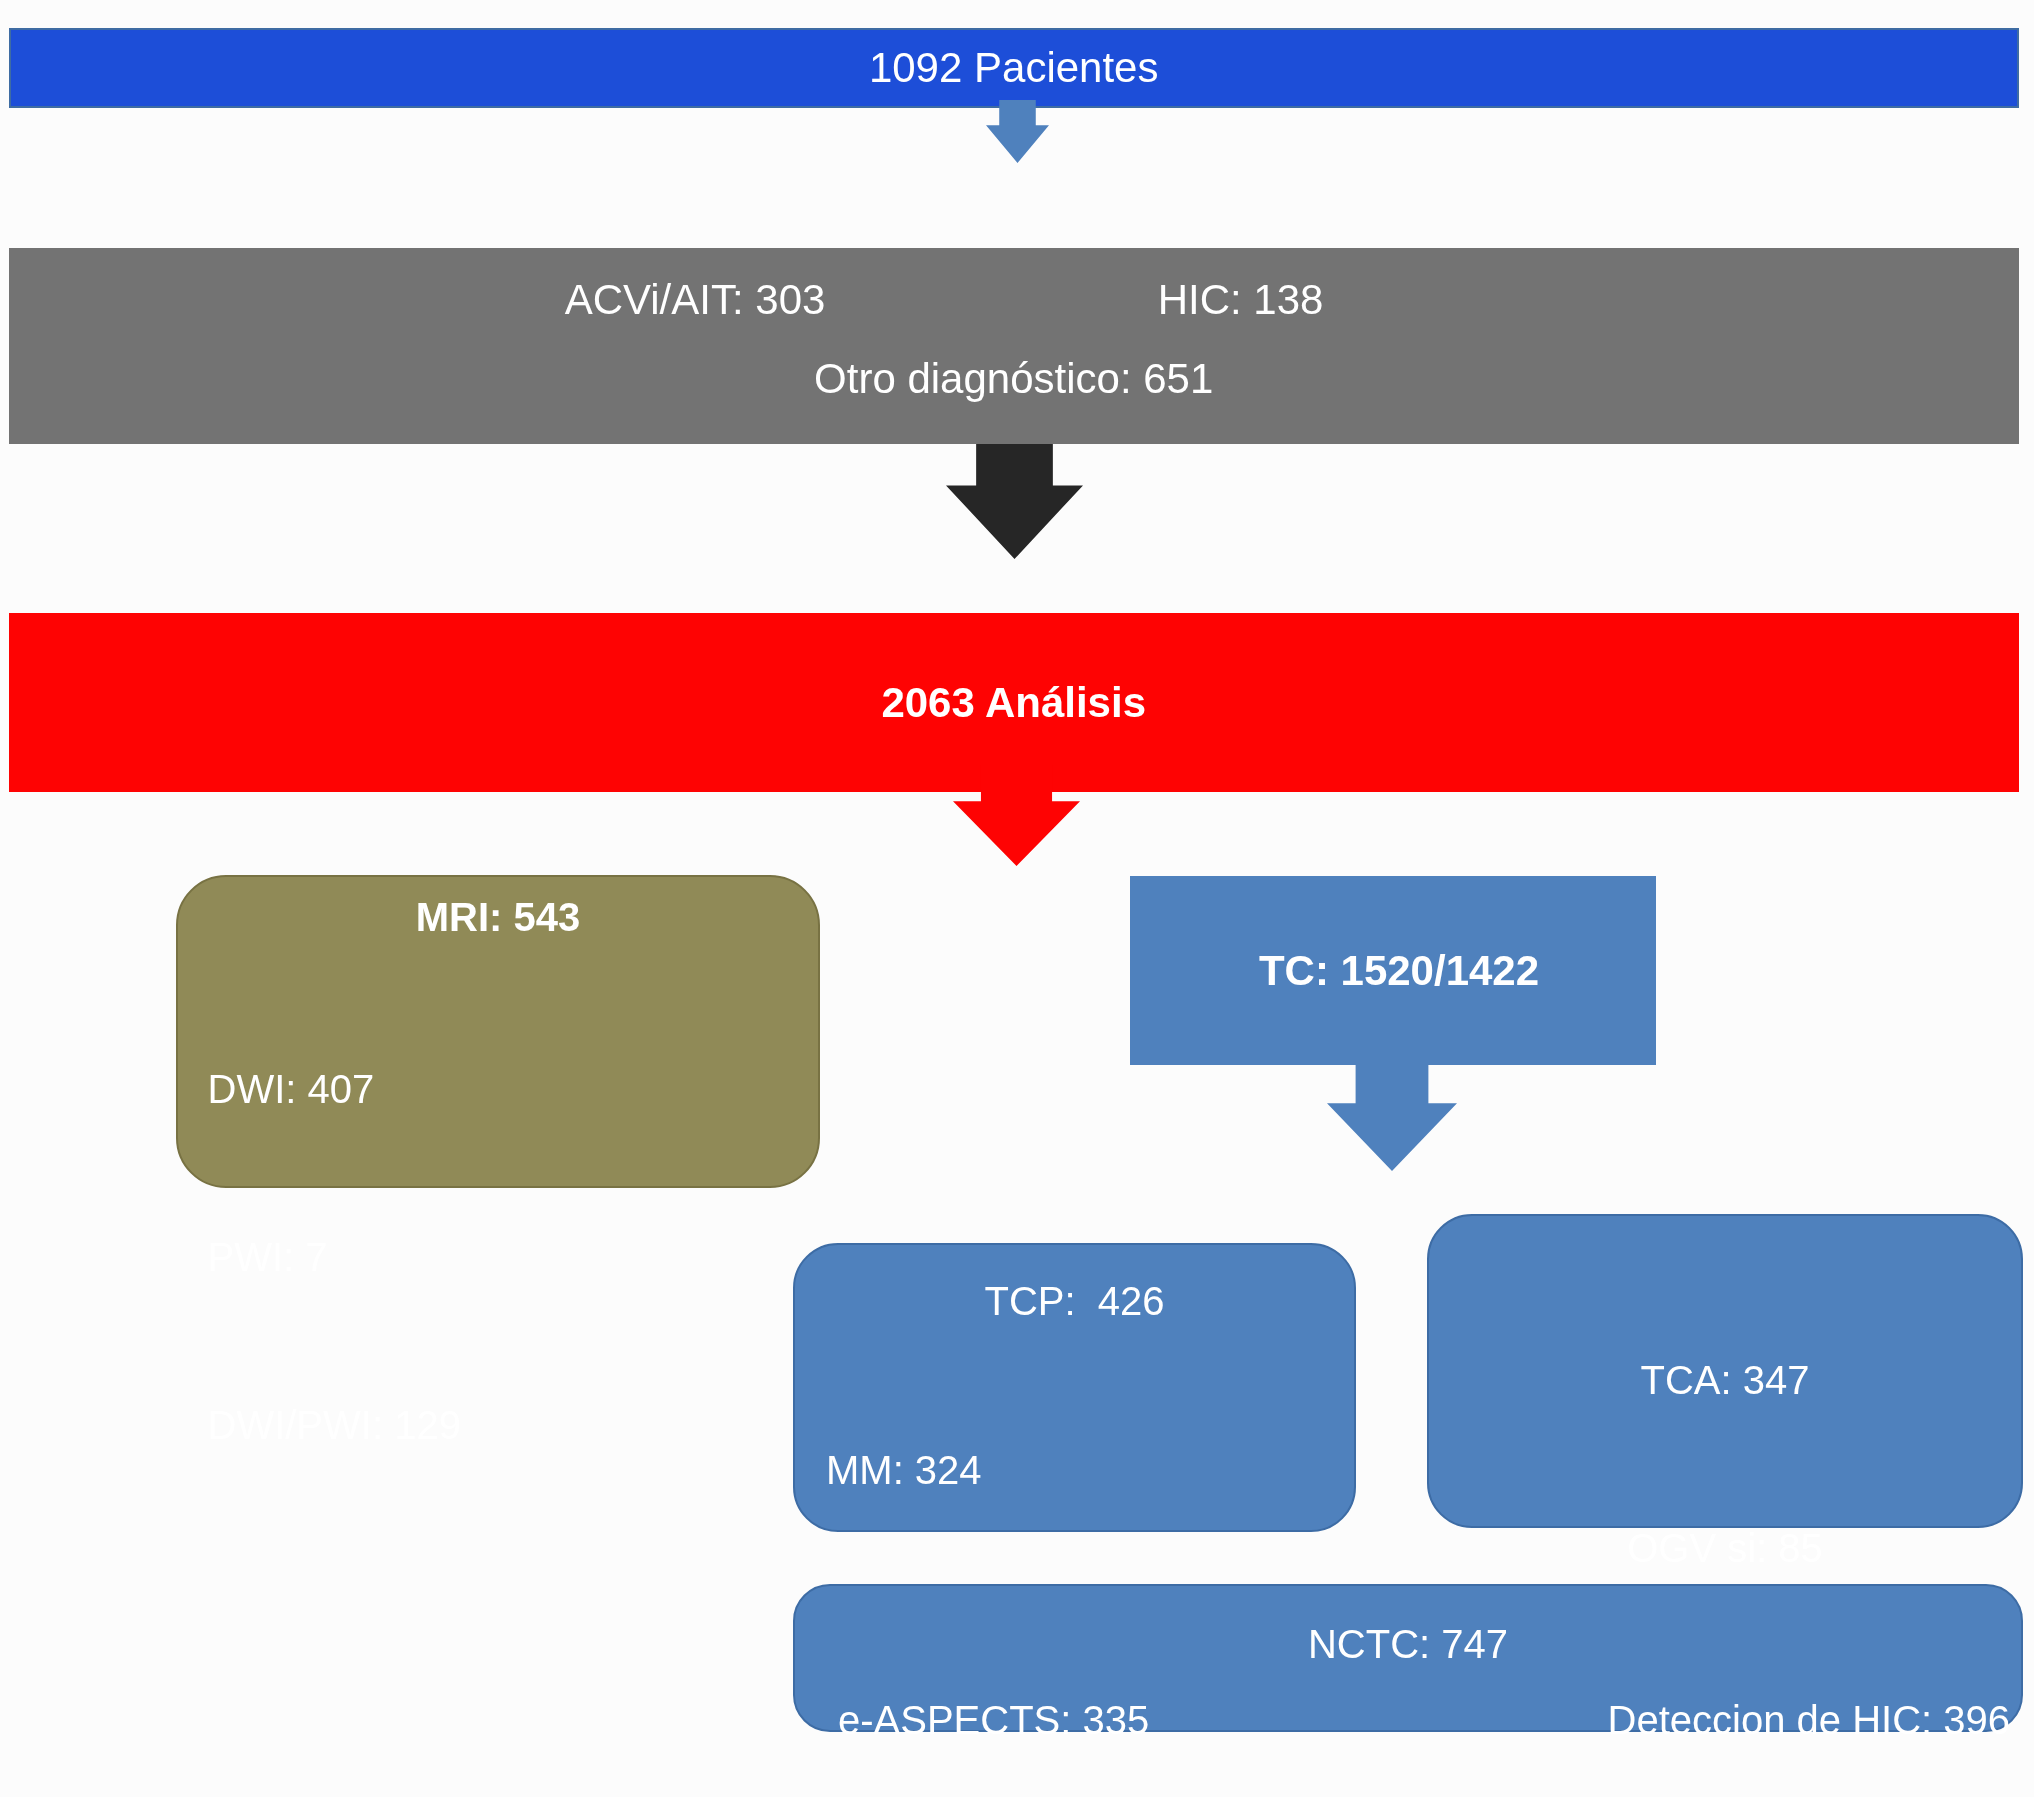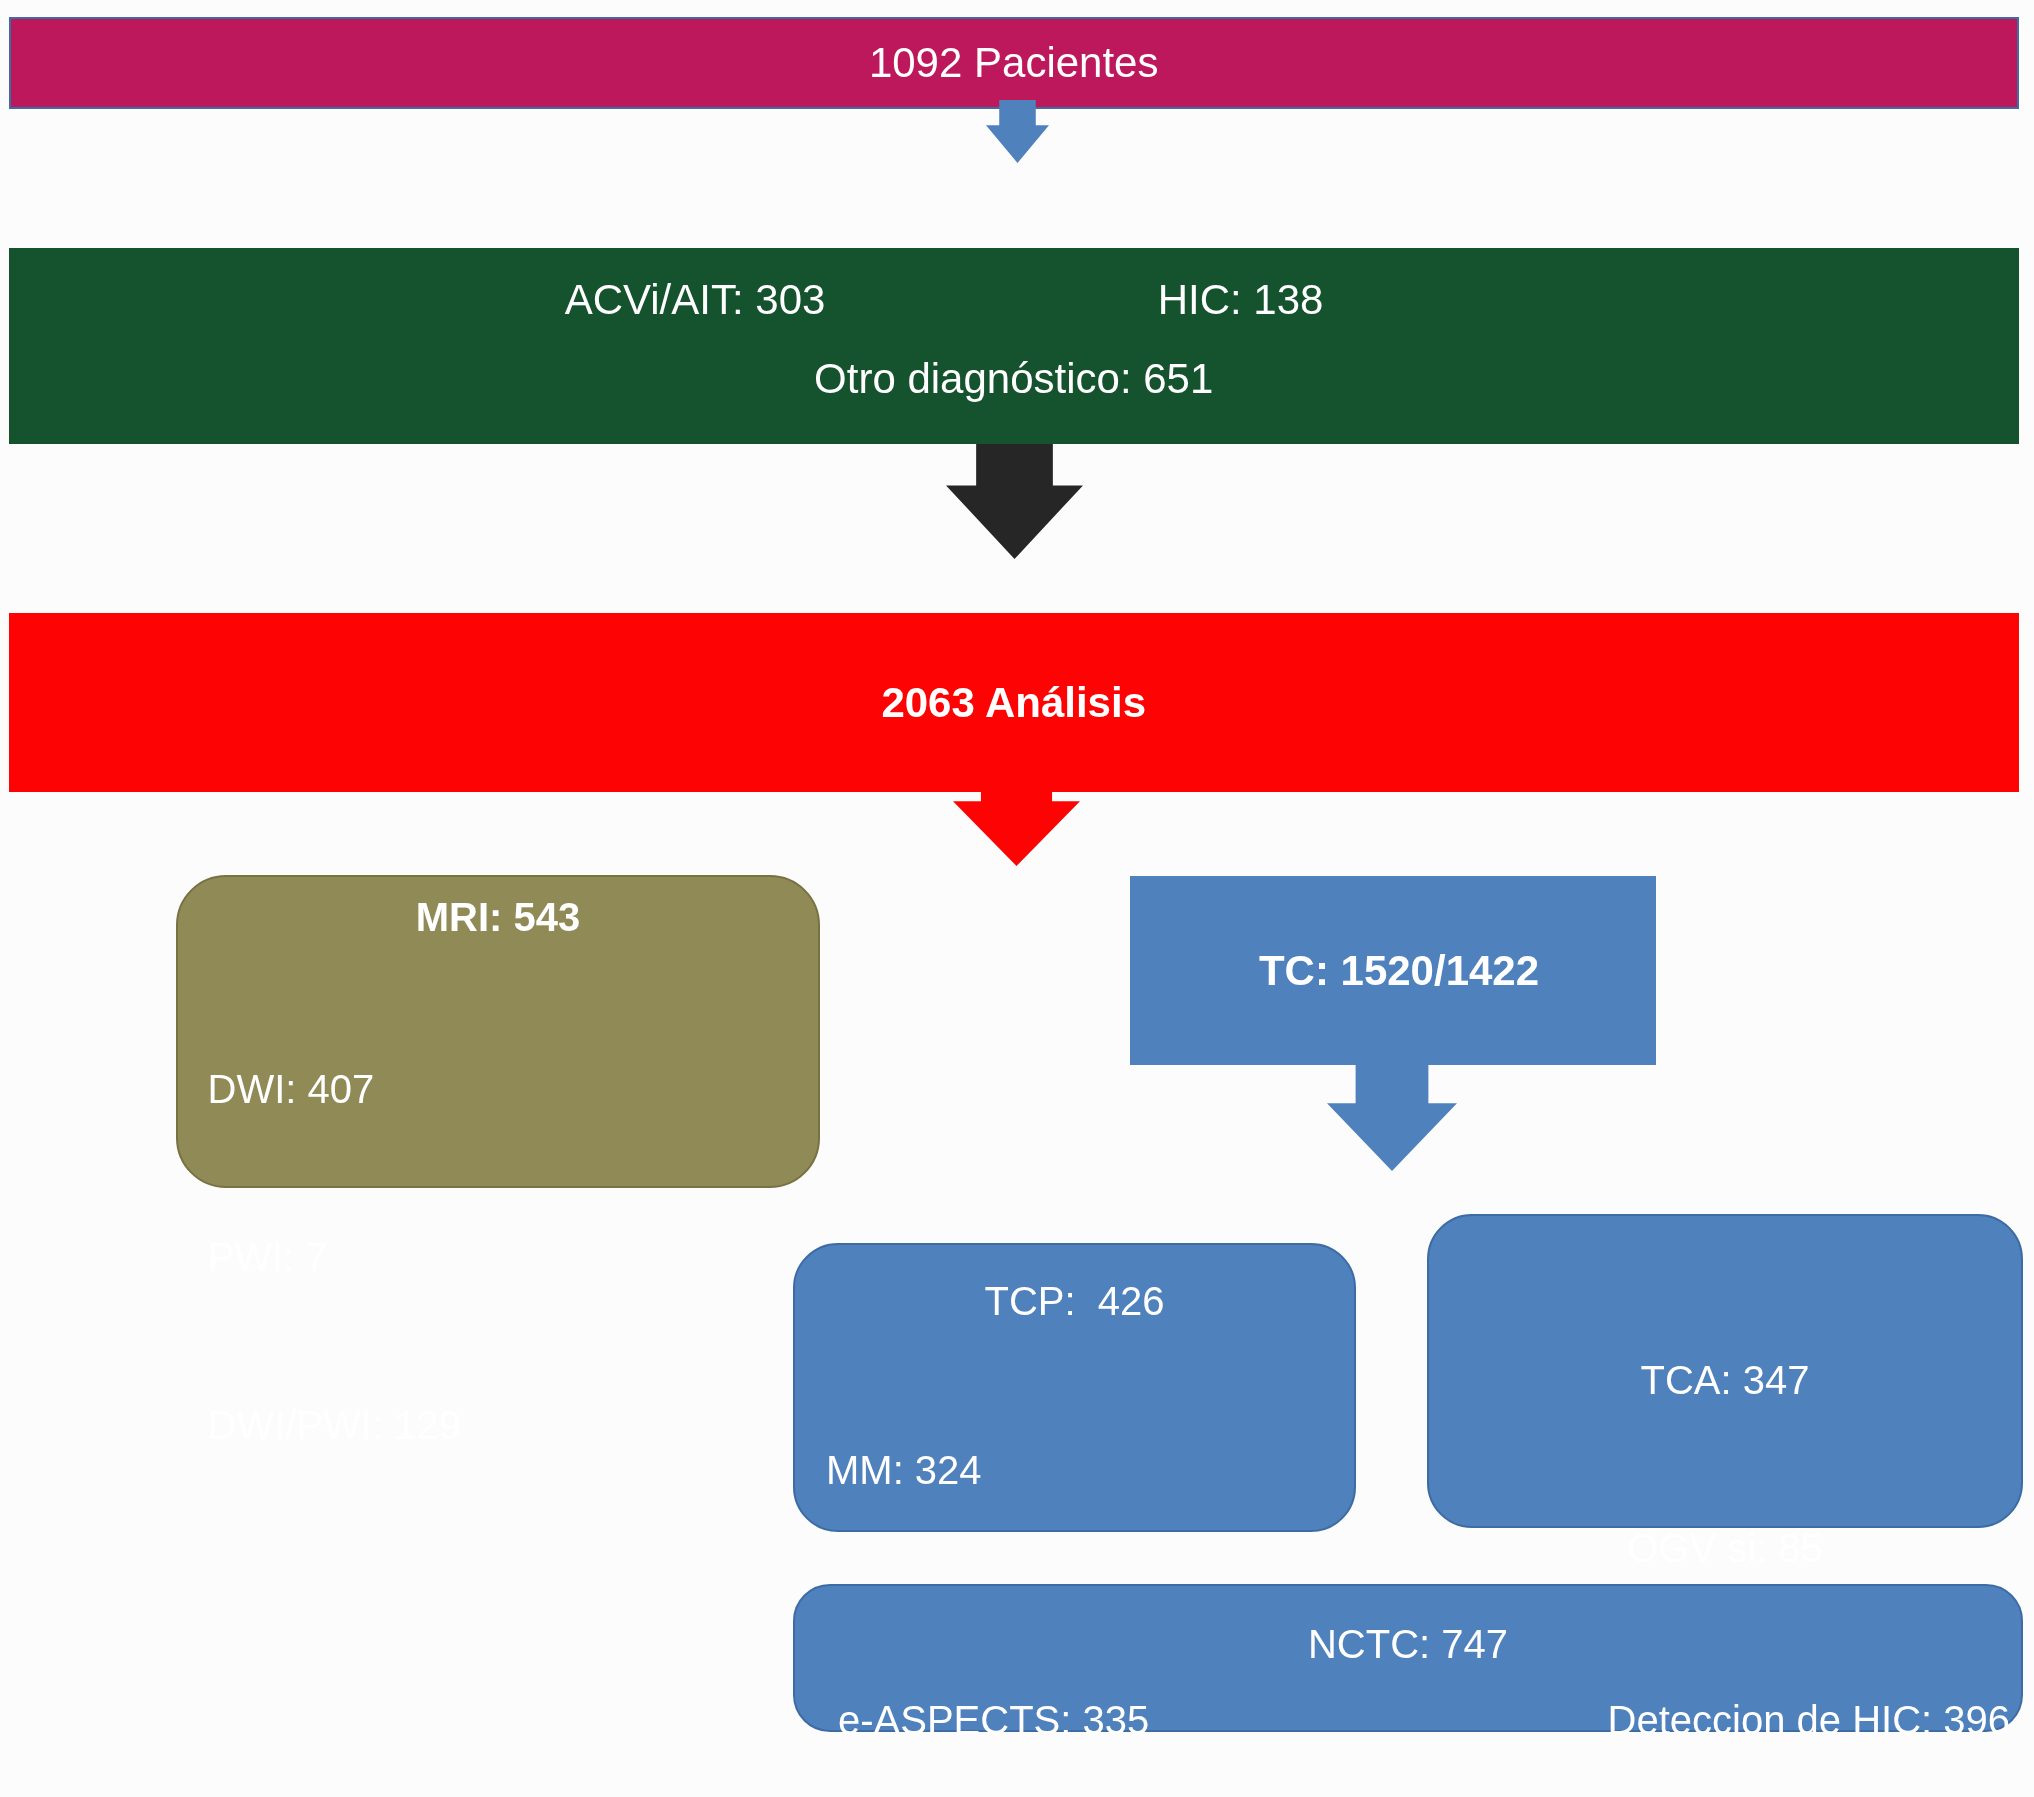--- a/index.html
+++ b/index.html
@@ -18,28 +18,28 @@
     position: absolute;
     left: 8.7px;
     width: 2010px;
     display: flex;
     align-items: center;
     justify-content: center;
     font-size: 42px;
     white-space: pre-wrap;
   }
   #bar-patients {
-    top: 17px; height: 92px;
-    background: #be185d;
+    top: 28px; height: 80px;
+    background: #1d4ed8;
     border: 2.6px solid #3e6ca3;
     box-sizing: border-box;
   }
   #bar-diagnosis {
     top: 248px; height: 196px;
-    background: #14532d;
+    background: #737373;
     display: block;
   }
   #bar-analysis {
     top: 585px; height: 179px;
     background: #fe0303;
     font-weight: bold;
     margin-top: 28px;
   }
   .diag-line1-left  { position: absolute; left: 556px;  top: 23.5px; line-height: 56px; white-space: pre-wrap; }
   .diag-line1-right { position: absolute; left: 1149px; top: 23.5px; line-height: 56px; white-space: pre-wrap; }

